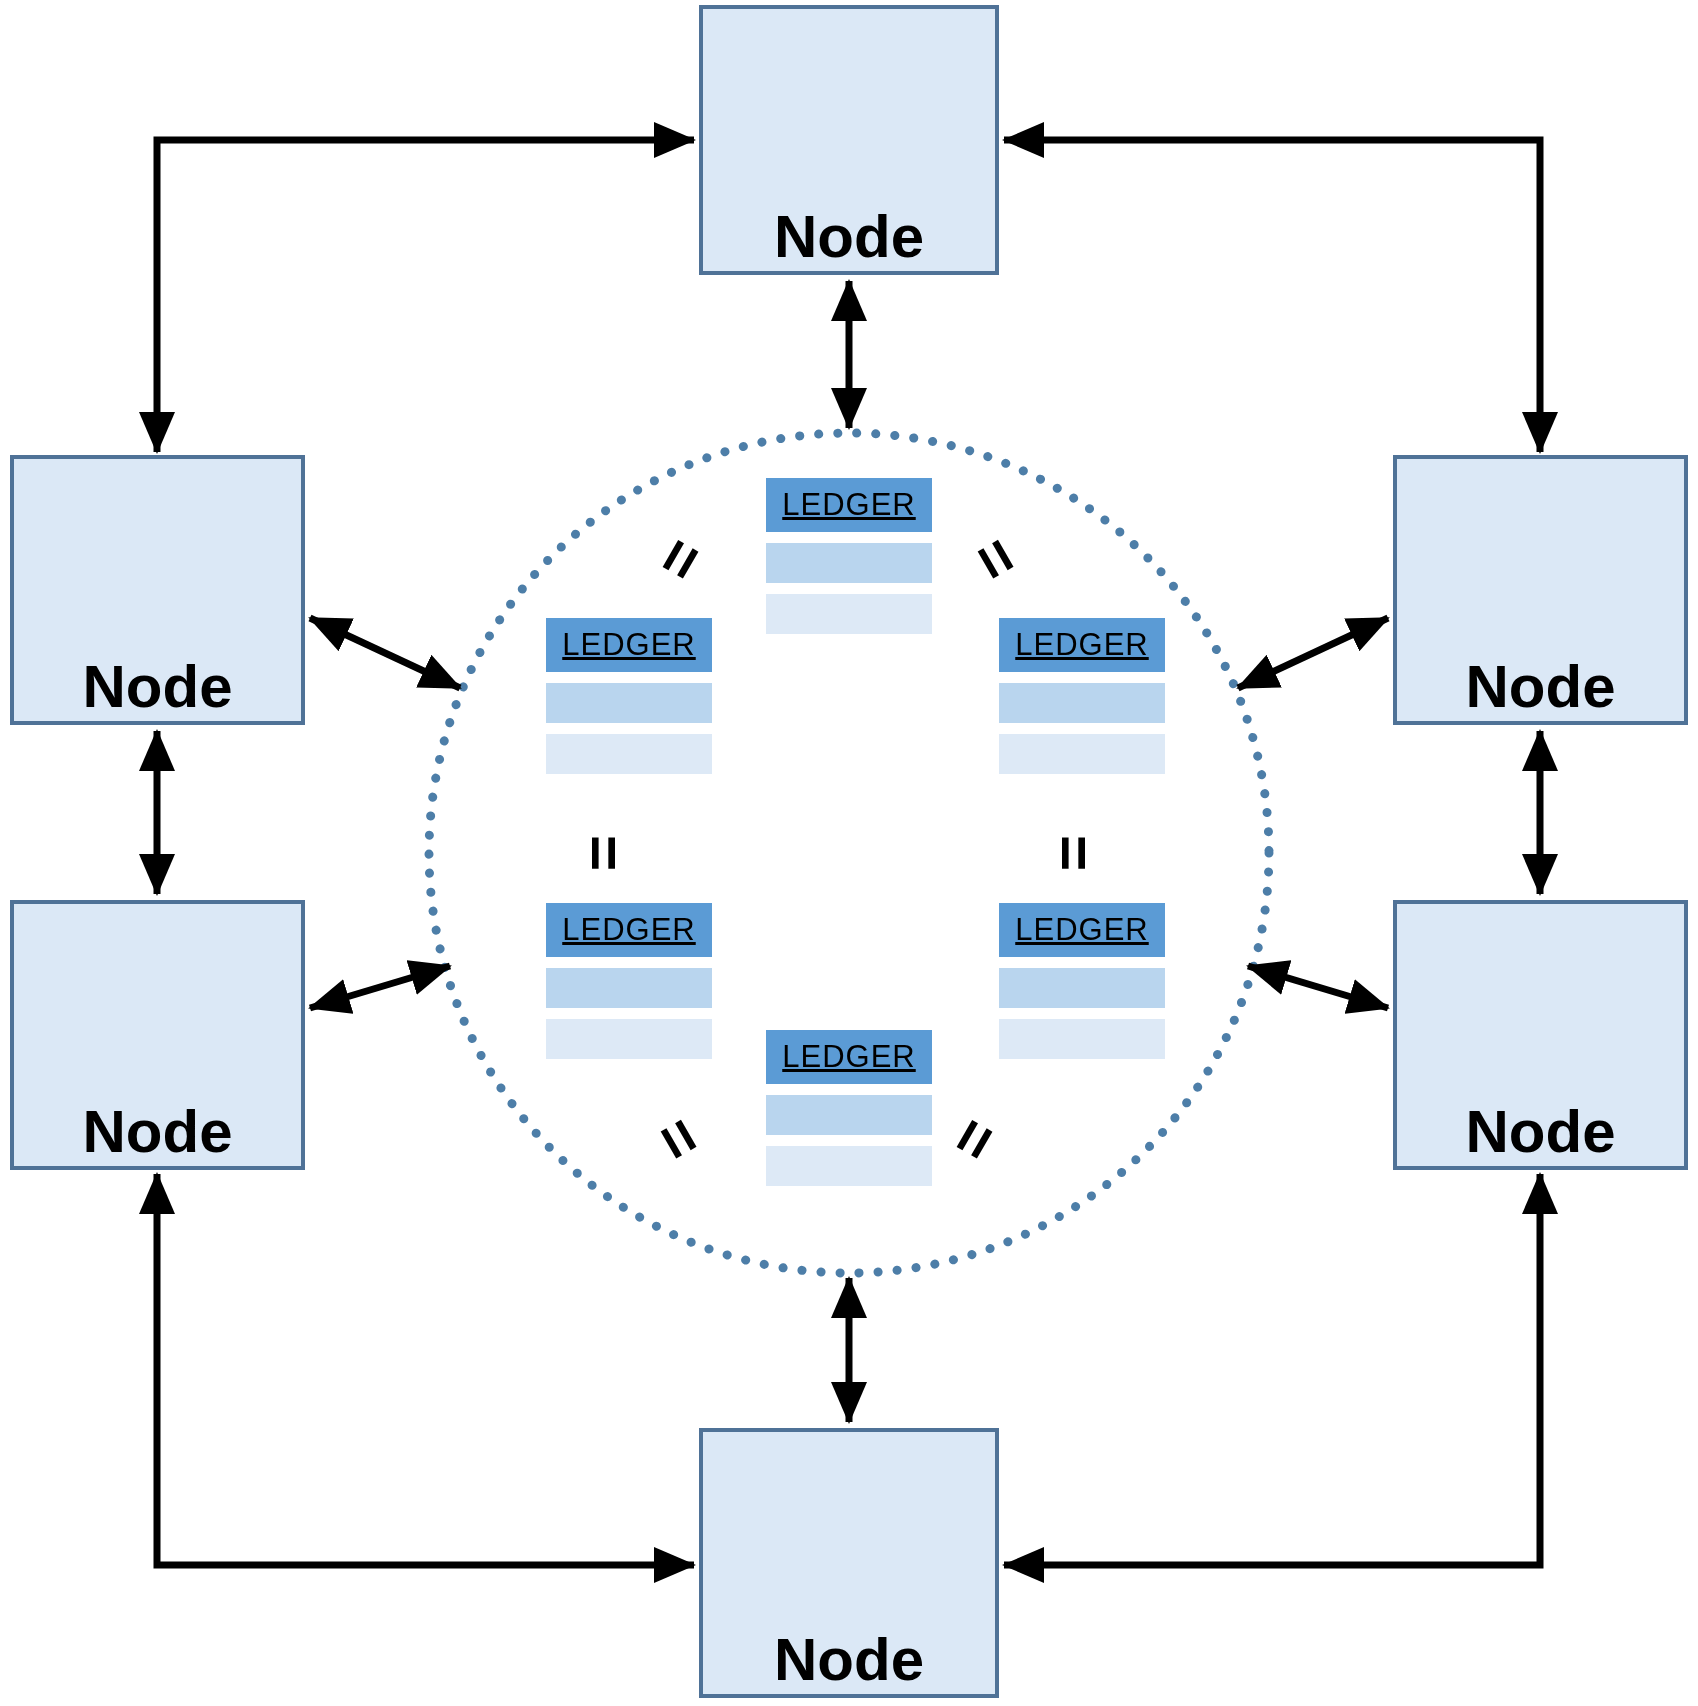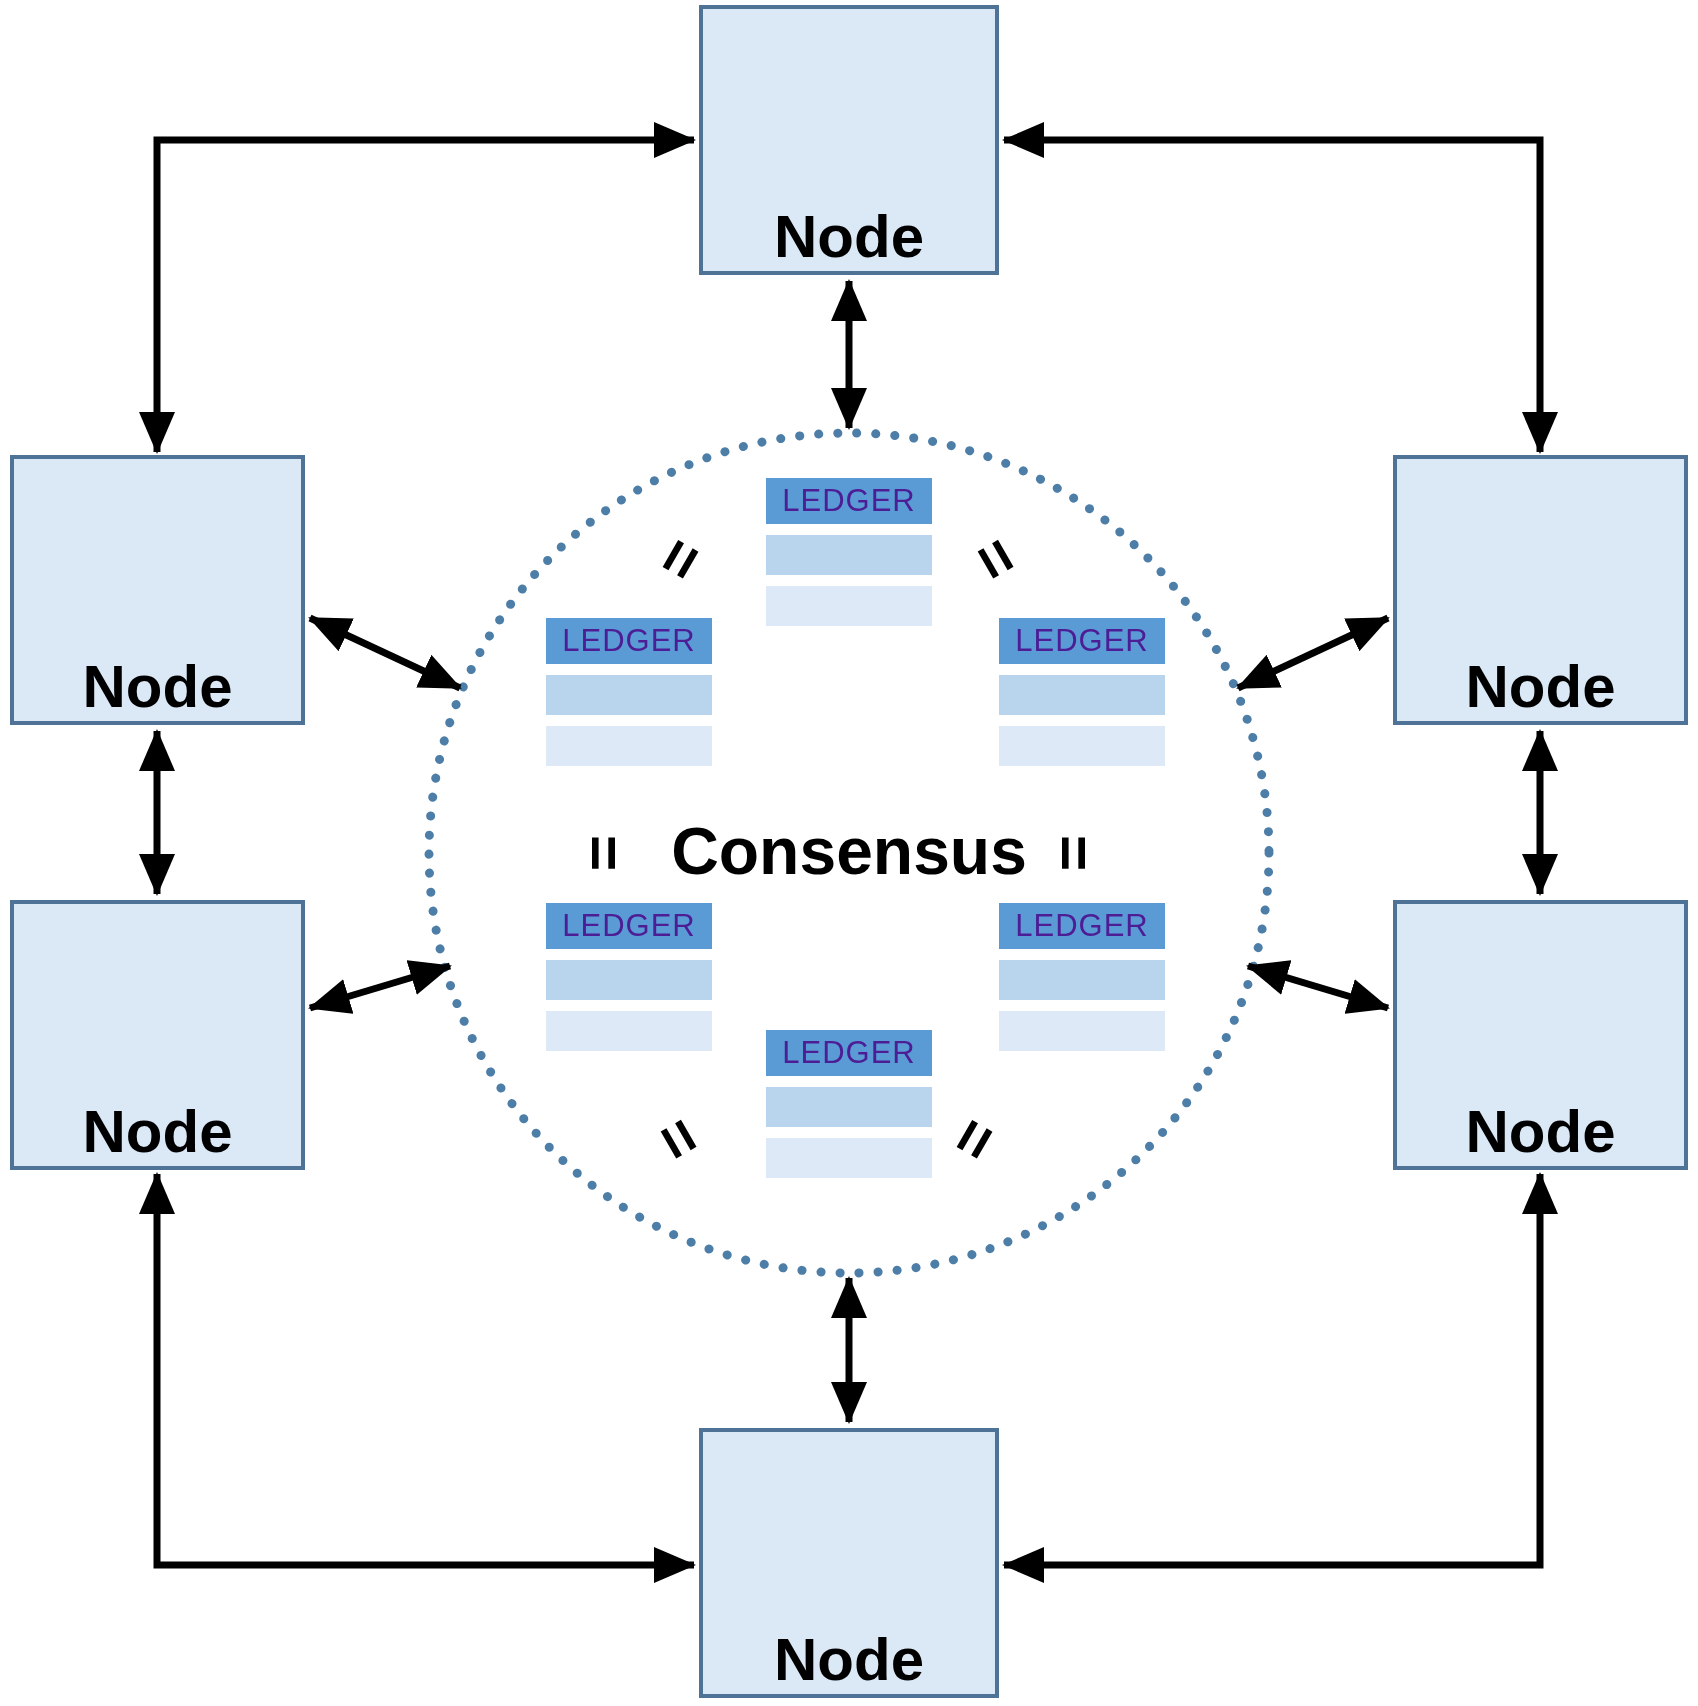--- a/index.html
+++ b/index.html
@@ -53,28 +53,29 @@
   .node-top    { left: 699px;  top: 5px; }
   .node-bottom { left: 699px;  top: 1428px; }
   .node-ul     { left: 10px;   top: 455px;  width: 295px; }
   .node-ll     { left: 10px;   top: 900px;  width: 295px; }
   .node-ur     { left: 1393px; top: 455px;  width: 295px; }
   .node-lr     { left: 1393px; top: 900px;  width: 295px; }
 
   
   .ledger { position: absolute; width: 166px; z-index: 2; }
   .ledger-header {
-    height: 46px;
+    height: 54px;
     background: var(--ledger-header, #5b9bd5);
-    color: #4c1d95;
+    color: #000000;
     font-size: 31px;
     letter-spacing: 1px;
     display: flex;
     align-items: center;
     justify-content: center;
+    text-decoration: underline;
   }
   .ledger-row { height: 40px; margin-top: 11px; }
   .r1 { background: var(--ledger-row-1, #b9d5ee); }
   .r2 { background: var(--ledger-row-2, #dde9f6); }
 
   .ledger-top    { left: 766px; top: 478px; }
   .ledger-ul     { left: 546px; top: 618px; }
   .ledger-ur     { left: 999px; top: 618px; }
   .ledger-ll     { left: 546px; top: 903px; }
   .ledger-lr     { left: 999px; top: 903px; }
@@ -181,21 +182,20 @@
     <div class="ledger-header">LEDGER</div>
     <div class="ledger-row r1"></div>
     <div class="ledger-row r2"></div>
   </div>
   <div class="ledger ledger-bottom">
     <div class="ledger-header">LEDGER</div>
     <div class="ledger-row r1"></div>
     <div class="ledger-row r2"></div>
   </div>
 
-  <div class="consensus">Consensus</div>
 
   <span class="eq eq-ul">=</span>
   <span class="eq eq-ur">=</span>
   <span class="eq eq-ml">=</span>
   <span class="eq eq-mr">=</span>
   <span class="eq eq-ll">=</span>
   <span class="eq eq-lr">=</span>
 
 </div>
 

